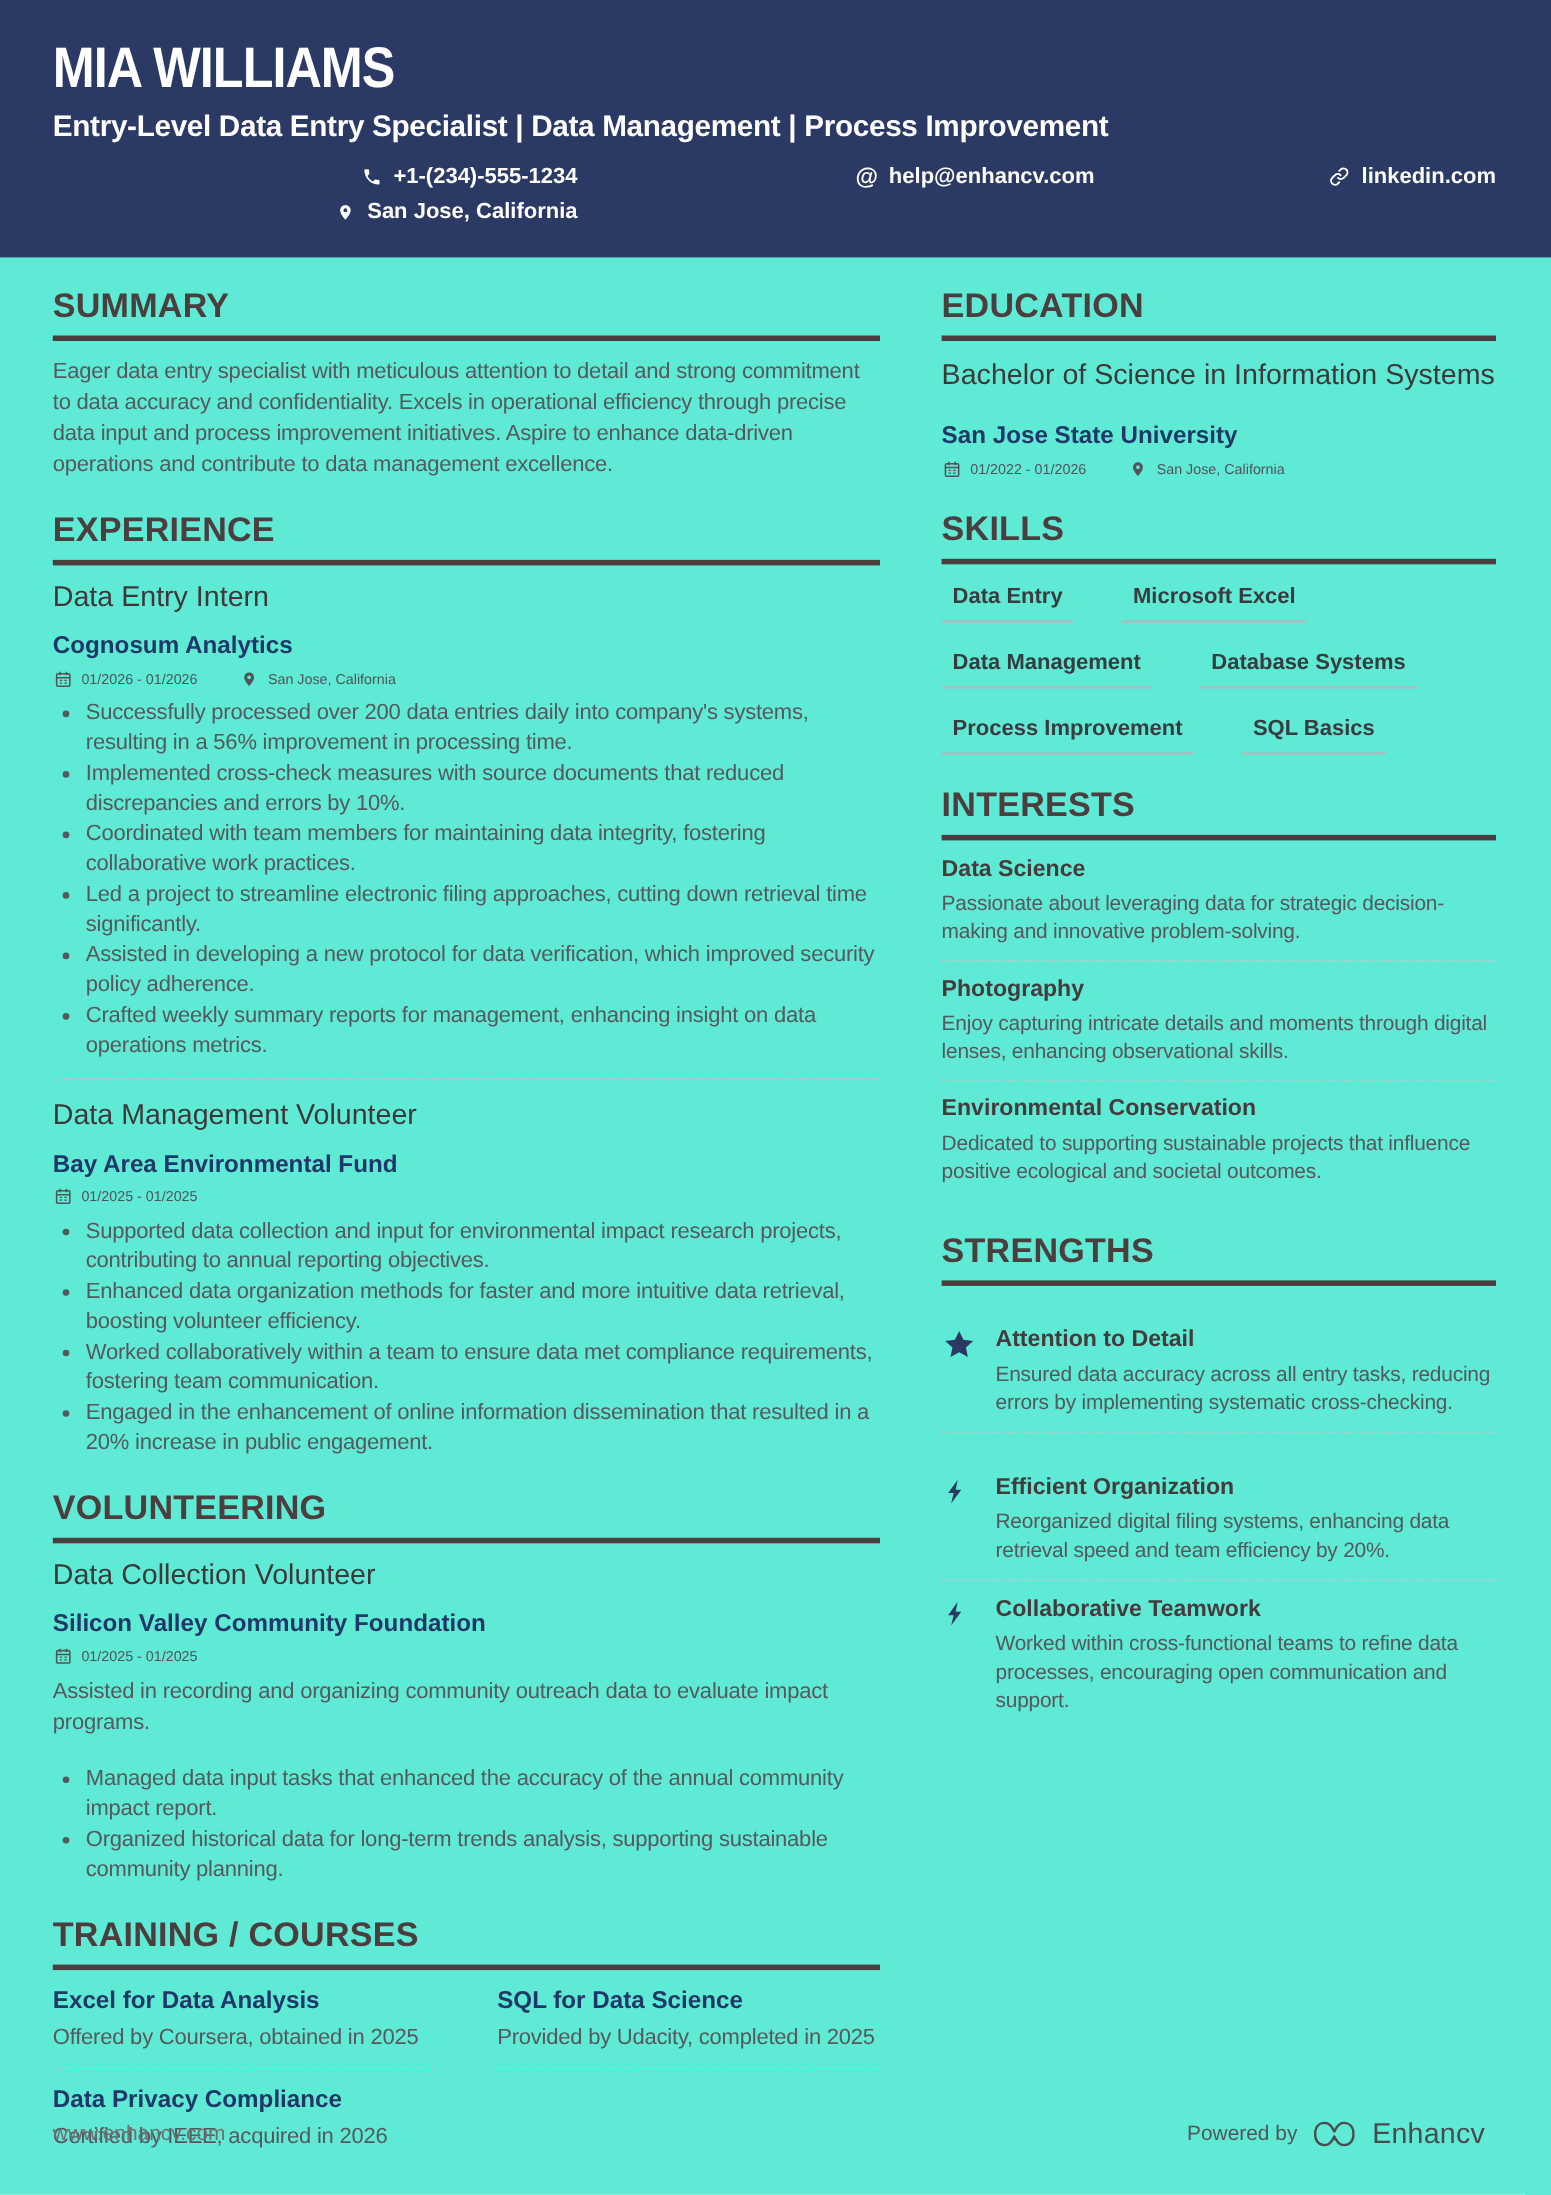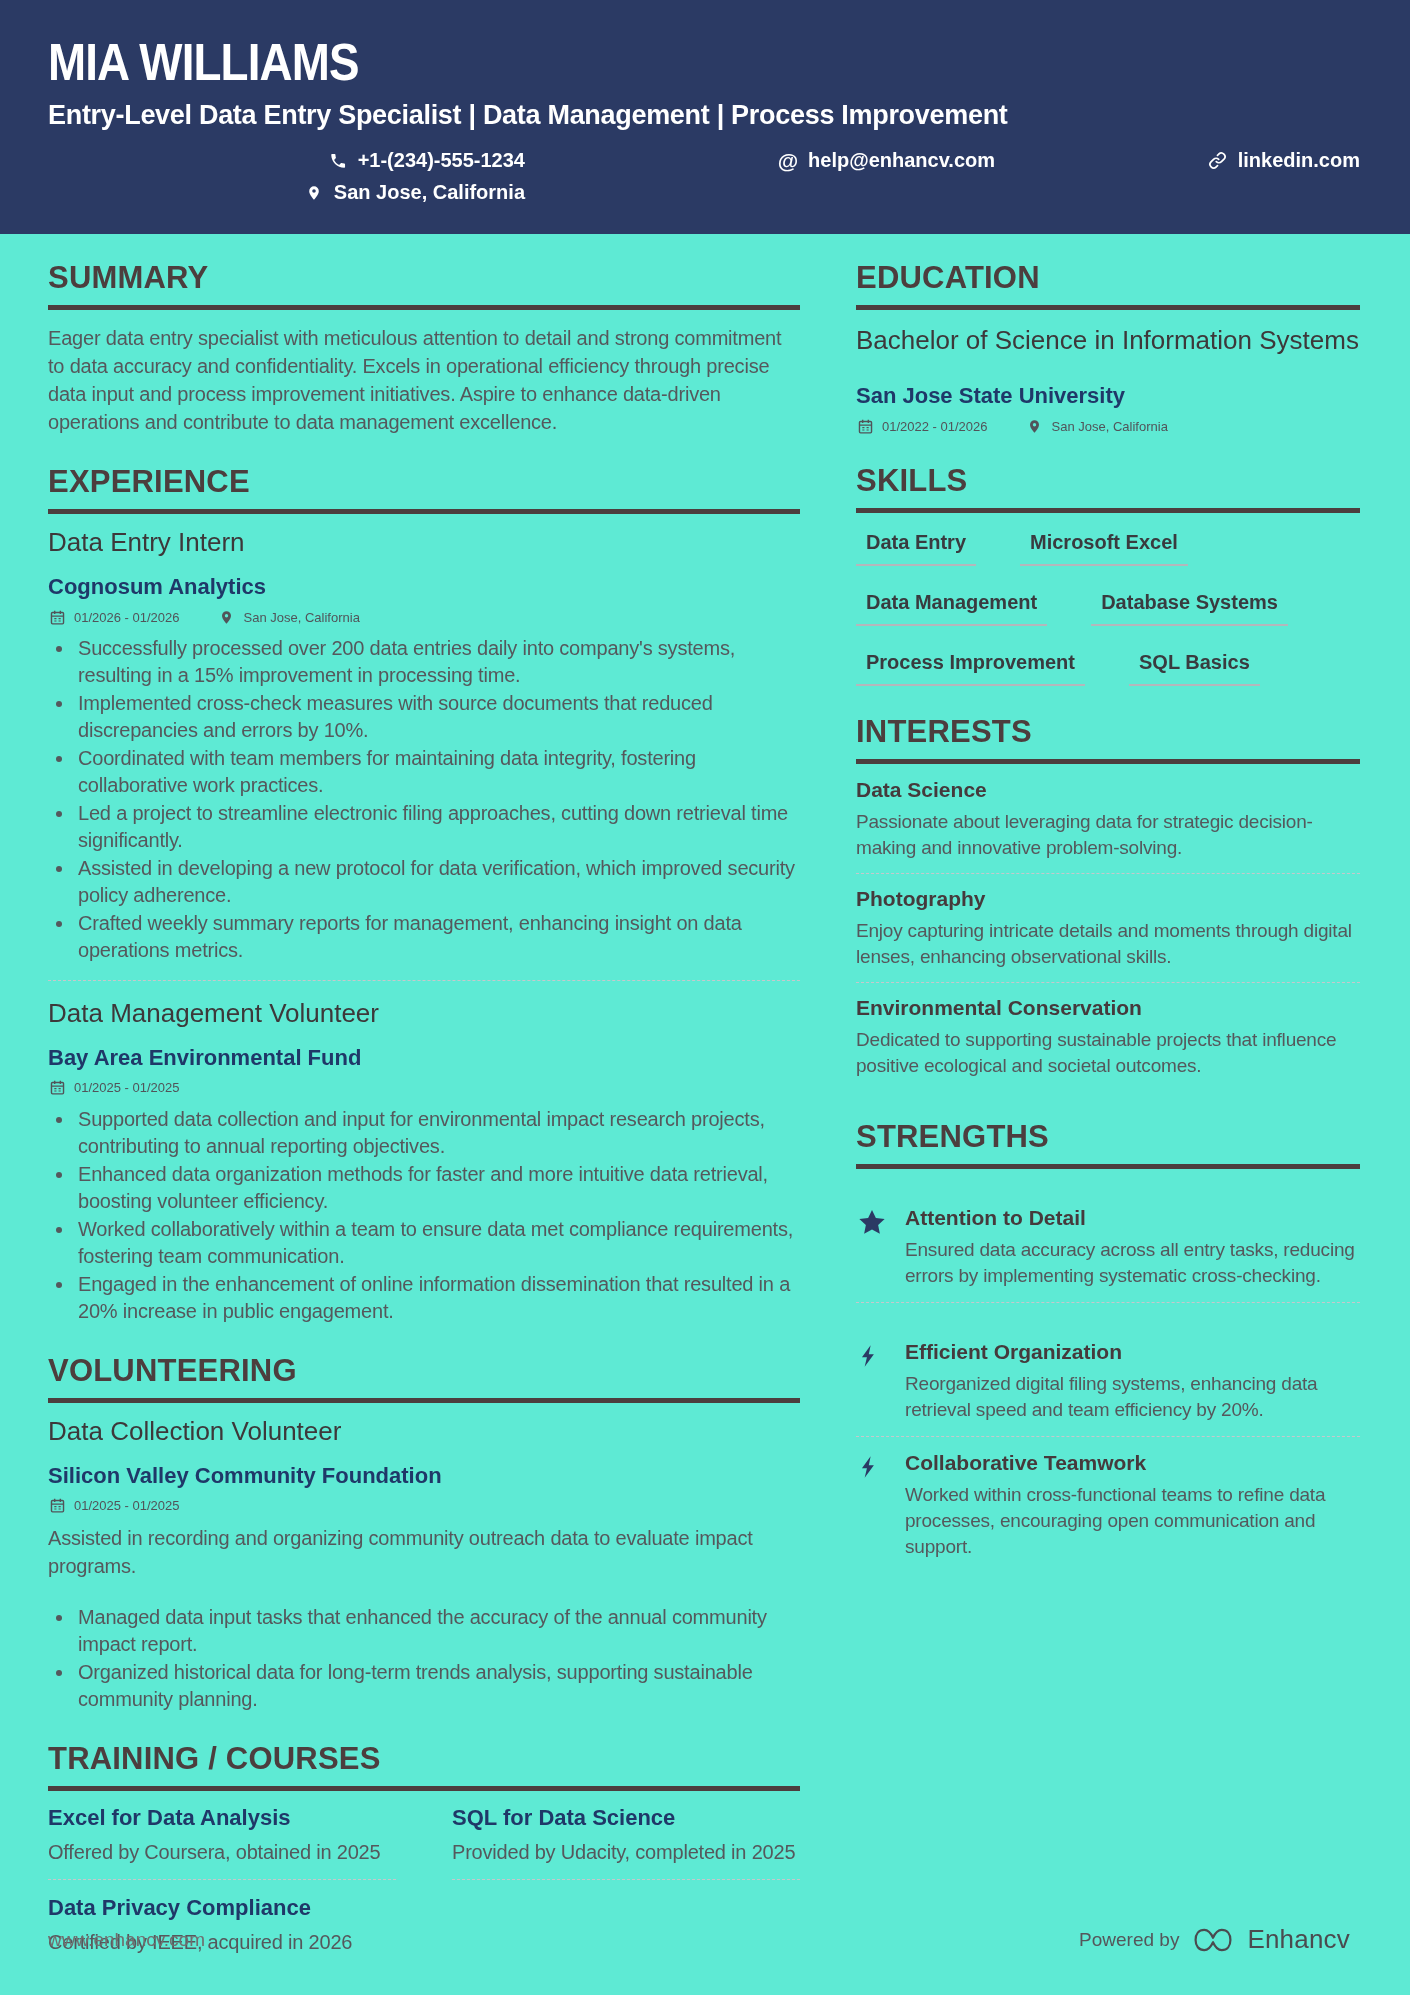--- a/index.html
+++ b/index.html
@@ -140,21 +140,21 @@
             <span class="meta-item">
               <span class="micon">
                 <svg width="15" height="17" viewBox="0 0 24 24" fill="#515459">
                     <path d="M12 2a7.2 7.2 0 0 0-7.2 7.2C4.8 14.6 12 22 12 22s7.2-7.4 7.2-12.8A7.2 7.2 0 0 0 12 2zm0 9.8a2.7 2.7 0 1 1 0-5.4 2.7 2.7 0 0 1 0 5.4z"></path>
                   </svg>
               </span>
               <span>San Jose, California</span>
             </span>
           </div>
           <ul class="bullets">
-            <li>Successfully processed over 200 data entries daily into company's systems, resulting in a 15% improvement in processing time.</li>
+            <li>Successfully processed over 200 data entries daily into company's systems, resulting in a 56% improvement in processing time.</li>
             <li>Implemented cross-check measures with source documents that reduced discrepancies and errors by 10%.</li>
             <li>Coordinated with team members for maintaining data integrity, fostering collaborative work practices.</li>
             <li>Led a project to streamline electronic filing approaches, cutting down retrieval time significantly.</li>
             <li>Assisted in developing a new protocol for data verification, which improved security policy adherence.</li>
             <li>Crafted weekly summary reports for management, enhancing insight on data operations metrics.</li>
           </ul>
         </div>
 
         <div class="dash-divider"></div>
 

